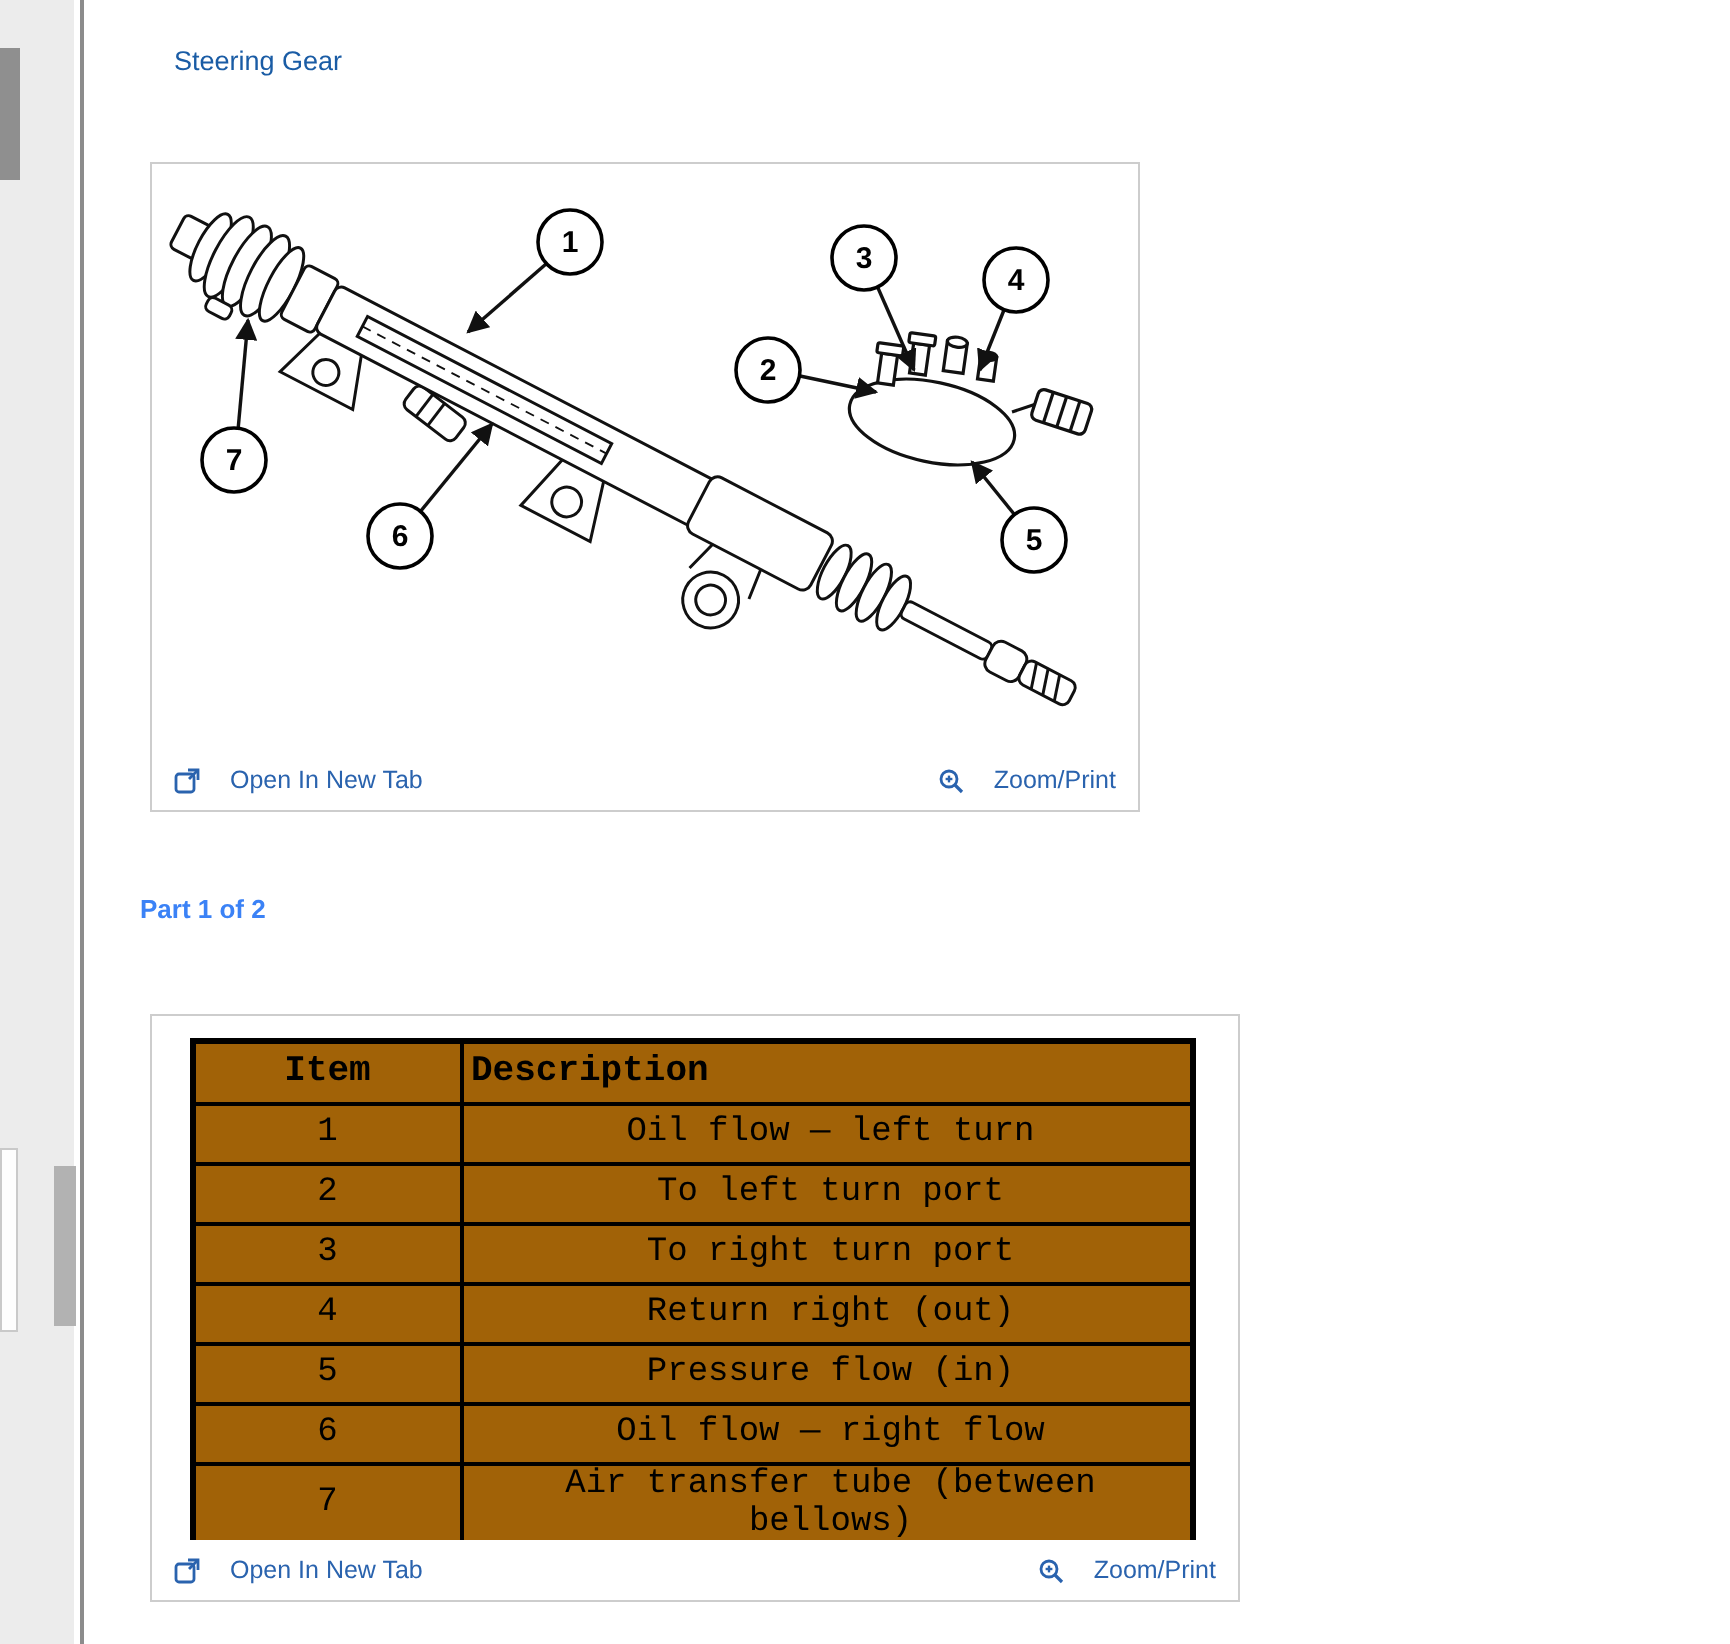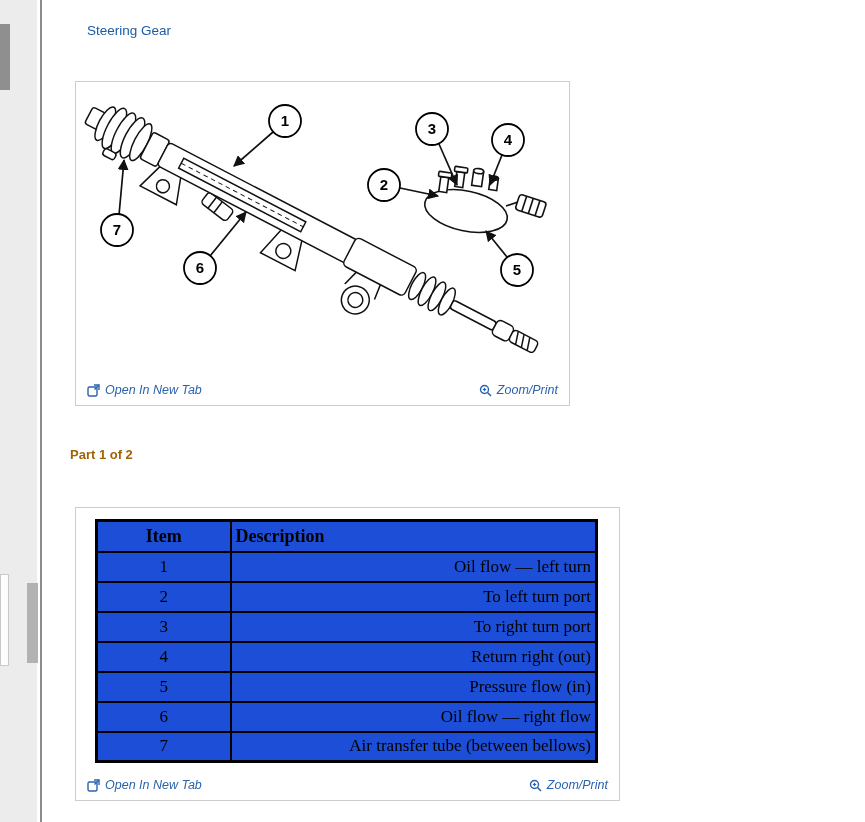--- a/index.html
+++ b/index.html
@@ -32,46 +32,46 @@
   .table-card  { left:75px; top:507px; width:545px; height:294px; }
 
   .figure-svg { display:block; }
 
   .card-footer {
     position:absolute; left:0; right:0; bottom:0; height:30px;
     display:flex; align-items:center; justify-content:space-between;
     padding:0 11px; background:#fff;
   }
   .link {
-    display:inline-flex; align-items:center; gap:5px;
+    display:inline-flex; align-items:center; gap:15px;
     color: var(--link-blue, #2a63ae);
-    font-size:12.5px; cursor:pointer; text-decoration:none;font-style:italic;
+    font-size:12.5px; cursor:pointer; text-decoration:none;
   }
   .link svg { display:block; }
 
   .part-label {
     position:absolute; left:70px; top:447px;
-    font-size:13px; font-weight:bold; color:#a16207;
+    font-size:13px; font-weight:bold; color:#3b82f6;
   }
 
   .parts-table {
     position:absolute; left:19px; top:11px;
     border-collapse:collapse;
     border:3px solid #000;
-    font-family:Liberation Serif, serif;
-    background:#1d4ed8;
+    font-family:Liberation Mono, monospace;
+    background:#a16207;
   }
   .parts-table th, .parts-table td { border:2px solid #000; }
   .parts-table th {
     font-size:18px; font-weight:bold; height:31px; text-align:left; padding:0 4px;
   }
   .parts-table td { font-size:17px; height:30px; padding:0 4px; }
   th.item-col, td.item-cell { width:134px; text-align:center; }
   th.desc-col, td.desc-cell { width:366px; }
-  td.desc-cell { text-align:right; padding-left:8px; }
+  td.desc-cell { text-align:center; padding-left:8px; }
 
   .callouts text {
     font-family:"Liberation Sans", sans-serif;
     font-weight:bold; font-size:15px; fill:#000; text-anchor:middle;
   }
 </style>
 </head>
 <body>
 
 <div class="left-rail"></div>

